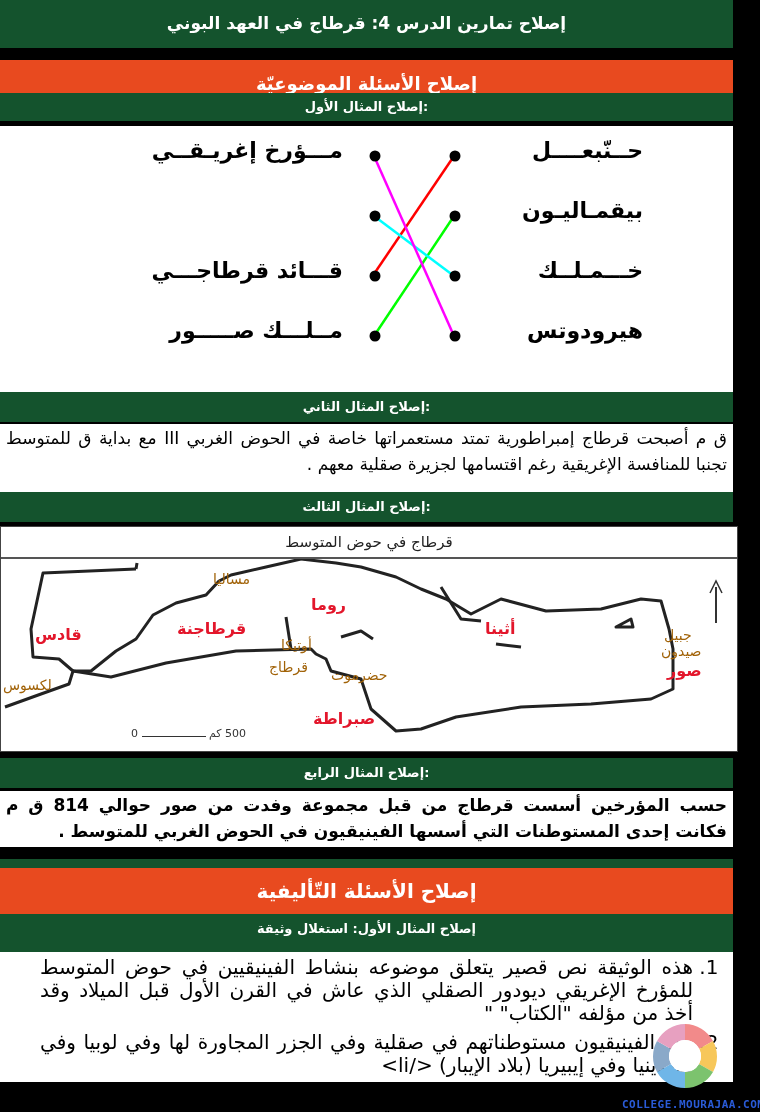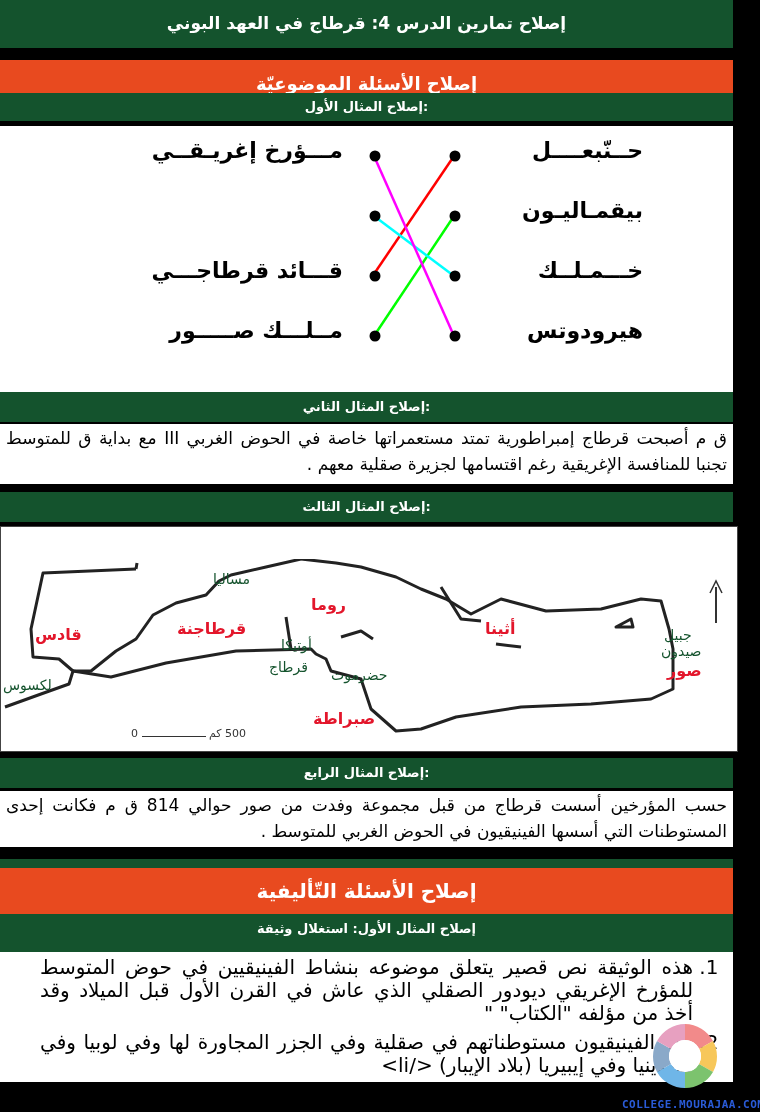--- a/index.html
+++ b/index.html
@@ -19,21 +19,21 @@
   .title { position: absolute; left: 0; top: 0; width: 733px; height: 48px; line-height: 46px; font-size: 17px; }
   .sec1 { position: absolute; left: 0; top: 48px; width: 733px; height: 45px; line-height: 47px; font-size: 18px; margin-top: 12px; }
   .sub { position: absolute; left: 0; width: 733px; height: 28px; line-height: 28px; font-size: 13px; }
   .white { position: absolute; left: 0; background: #fff; width: 733px; }
   .para {
     direction: rtl; text-align: justify; font-size: 17px; line-height: 26px;
     padding: 1px 6px 0 6px; color: #000; box-sizing: border-box;
   }
   .match-label { position: absolute; font-size: 22px; font-weight: bold; direction: rtl; white-space: nowrap; color: #000; }
   .dot { position: absolute; width: 11px; height: 11px; border-radius: 50%; background: #000; transform: translate(-50%, -50%); }
-  .map-label { position: absolute; font-size: 14px; direction: rtl; white-space: nowrap; color: #14532d; }
+  .map-label { position: absolute; font-size: 14px; direction: rtl; white-space: nowrap; color: #a16207; }
   .map-label.red { color: #e3162b; font-weight: bold; font-size: 16px; }
   .sec2 { position: absolute; left: 0; top: 868px; width: 733px; height: 46px; line-height: 46px; font-size: 20px; }
   ol.answers { direction: rtl; margin: 0; padding: 4px 40px 0 40px; font-size: 20px; line-height: 23px; text-align: justify; }
   ol.answers li { margin-bottom: 6px; }
   .logo { position: absolute; left: 648px; top: 1012px; width: 74px; height: 78px; }
   .logo-text { position: absolute; left: 622px; top: 1098px; font-size: 11px; font-weight: bold; color: #2a5bd7; letter-spacing: 0.5px; font-family: "DejaVu Sans Mono", monospace; }
 </style>
 </head>
 <body>
 
@@ -66,24 +66,25 @@
     <div class="dot" style="left:455px; top:90px;"></div>
     <div class="dot" style="left:455px; top:150px;"></div>
     <div class="dot" style="left:455px; top:210px;"></div>
     <div class="dot" style="left:375px; top:30px;"></div>
     <div class="dot" style="left:375px; top:90px;"></div>
     <div class="dot" style="left:375px; top:150px;"></div>
     <div class="dot" style="left:375px; top:210px;"></div>
   </div>
 
   <div class="bar-dark sub" style="top:392px; height:30px; line-height:30px;">:إصلاح المثال الثاني</div>
-  <div class="white para" style="top:424px; height:60px;">ق م أصبحت قرطاج إمبراطورية تمتد مستعمراتها خاصة في الحوض الغربي III مع بداية ق للمتوسط تجنبا للمنافسة الإغريقية رغم اقتسامها لجزيرة صقلية معهم .</div>
+  <div class="white para" style="top:424px; height:68px;">ق م أصبحت قرطاج إمبراطورية تمتد مستعمراتها خاصة في الحوض الغربي III مع بداية ق للمتوسط تجنبا للمنافسة الإغريقية رغم اقتسامها لجزيرة صقلية معهم .</div>
 
   <div class="bar-dark sub" style="top:492px; height:30px; line-height:30px;">:إصلاح المثال الثالث</div>
   <div class="white" style="top:526px; width:738px; height:226px; border:1px solid #444; box-sizing:border-box;">
+    <div style="position:absolute; left:0; right:0; top:0; height:30px; border-bottom:2px solid #555; text-align:center; direction:rtl; font-size:15px; line-height:30px; color:#222;">قرطاج في حوض المتوسط</div>
     <svg style="position:absolute; left:0; top:32px;" width="736" height="192">
       <g fill="none" stroke="#222" stroke-width="3" stroke-linejoin="round">
         <path d="M135 10 L42 14 L30 70 L32 98 L58 100 L72 112 L68 125 L40 135 L4 148"></path>
         <path d="M135 10 L136 4"></path>
         <path d="M72 112 L110 118 L165 104 L235 92 L310 90 L315 95 L325 100 L330 112 L360 120 L370 150 L395 172 L420 170 L455 158 L520 148 L590 145 L650 140 L672 130 L672 90 L668 70 L660 42 L640 40 L600 50 L545 52 L500 40 L470 55 L445 40 L420 30 L395 18 L360 8 L335 4 L300 0"></path>
         <path d="M72 112 L90 112 L115 92 L135 80 L152 56 L175 44 L205 36 L218 22 L230 16 L265 8 L300 0"></path>
         <path d="M285 58 L290 90"></path>
         <path d="M340 78 L360 72 L372 80"></path>
         <path d="M440 28 L460 60 L480 62"></path>
         <path d="M495 85 L520 88"></path>
@@ -113,21 +114,21 @@
     </div>
     <div style="position:absolute; left:708px; top:52px; width:14px; height:44px;">
       <svg width="14" height="44">
           <line x1="7" y1="8" x2="7" y2="44" stroke="#333" stroke-width="2"></line>
           <path d="M1 14 L7 2 L13 14" fill="none" stroke="#333" stroke-width="1.5"></path>
         </svg>
     </div>
   </div>
 
   <div class="bar-dark sub" style="top:758px; height:30px; line-height:30px;">:إصلاح المثال الرابع</div>
-  <div class="white para" style="top:791px; height:56px;">حسب المؤرخين أسست قرطاج من قبل مجموعة وفدت من صور حوالي 814 ق م فكانت إحدى المستوطنات التي أسسها الفينيقيون في الحوض الغربي للمتوسط .</div>
+  <div class="white para" style="top:791px; height:56px;font-weight:bold;">حسب المؤرخين أسست قرطاج من قبل مجموعة وفدت من صور حوالي 814 ق م فكانت إحدى المستوطنات التي أسسها الفينيقيون في الحوض الغربي للمتوسط .</div>
   <div class="bar-dark" style="position:absolute; left:0; top:859px; width:733px; height:9px;"></div>
 
   <div class="bar-orange sec2">إصلاح الأسئلة التّأليفية</div>
   <div class="bar-dark sub" style="top:914px; height:42px; line-height:30px;">إصلاح المثال الأول: استغلال وثيقة</div>
 
   <div class="white" style="top:952px; height:130px;">
     <ol class="answers">
       <li>هذه الوثيقة نص قصير يتعلق موضوعه بنشاط الفينيقيين في حوض المتوسط للمؤرخ الإغريقي ديودور الصقلي الذي عاش في القرن الأول قبل الميلاد وقد أخذ من مؤلفه "الكتاب" "</li>
       <li>ركز الفينيقيون مستوطناتهم في صقلية وفي الجزر المجاورة لها وفي لوبيا وفي سردينيا وفي إيبيريا (بلاد الإيبار) &lt;/li&gt;</li>
     </ol>

